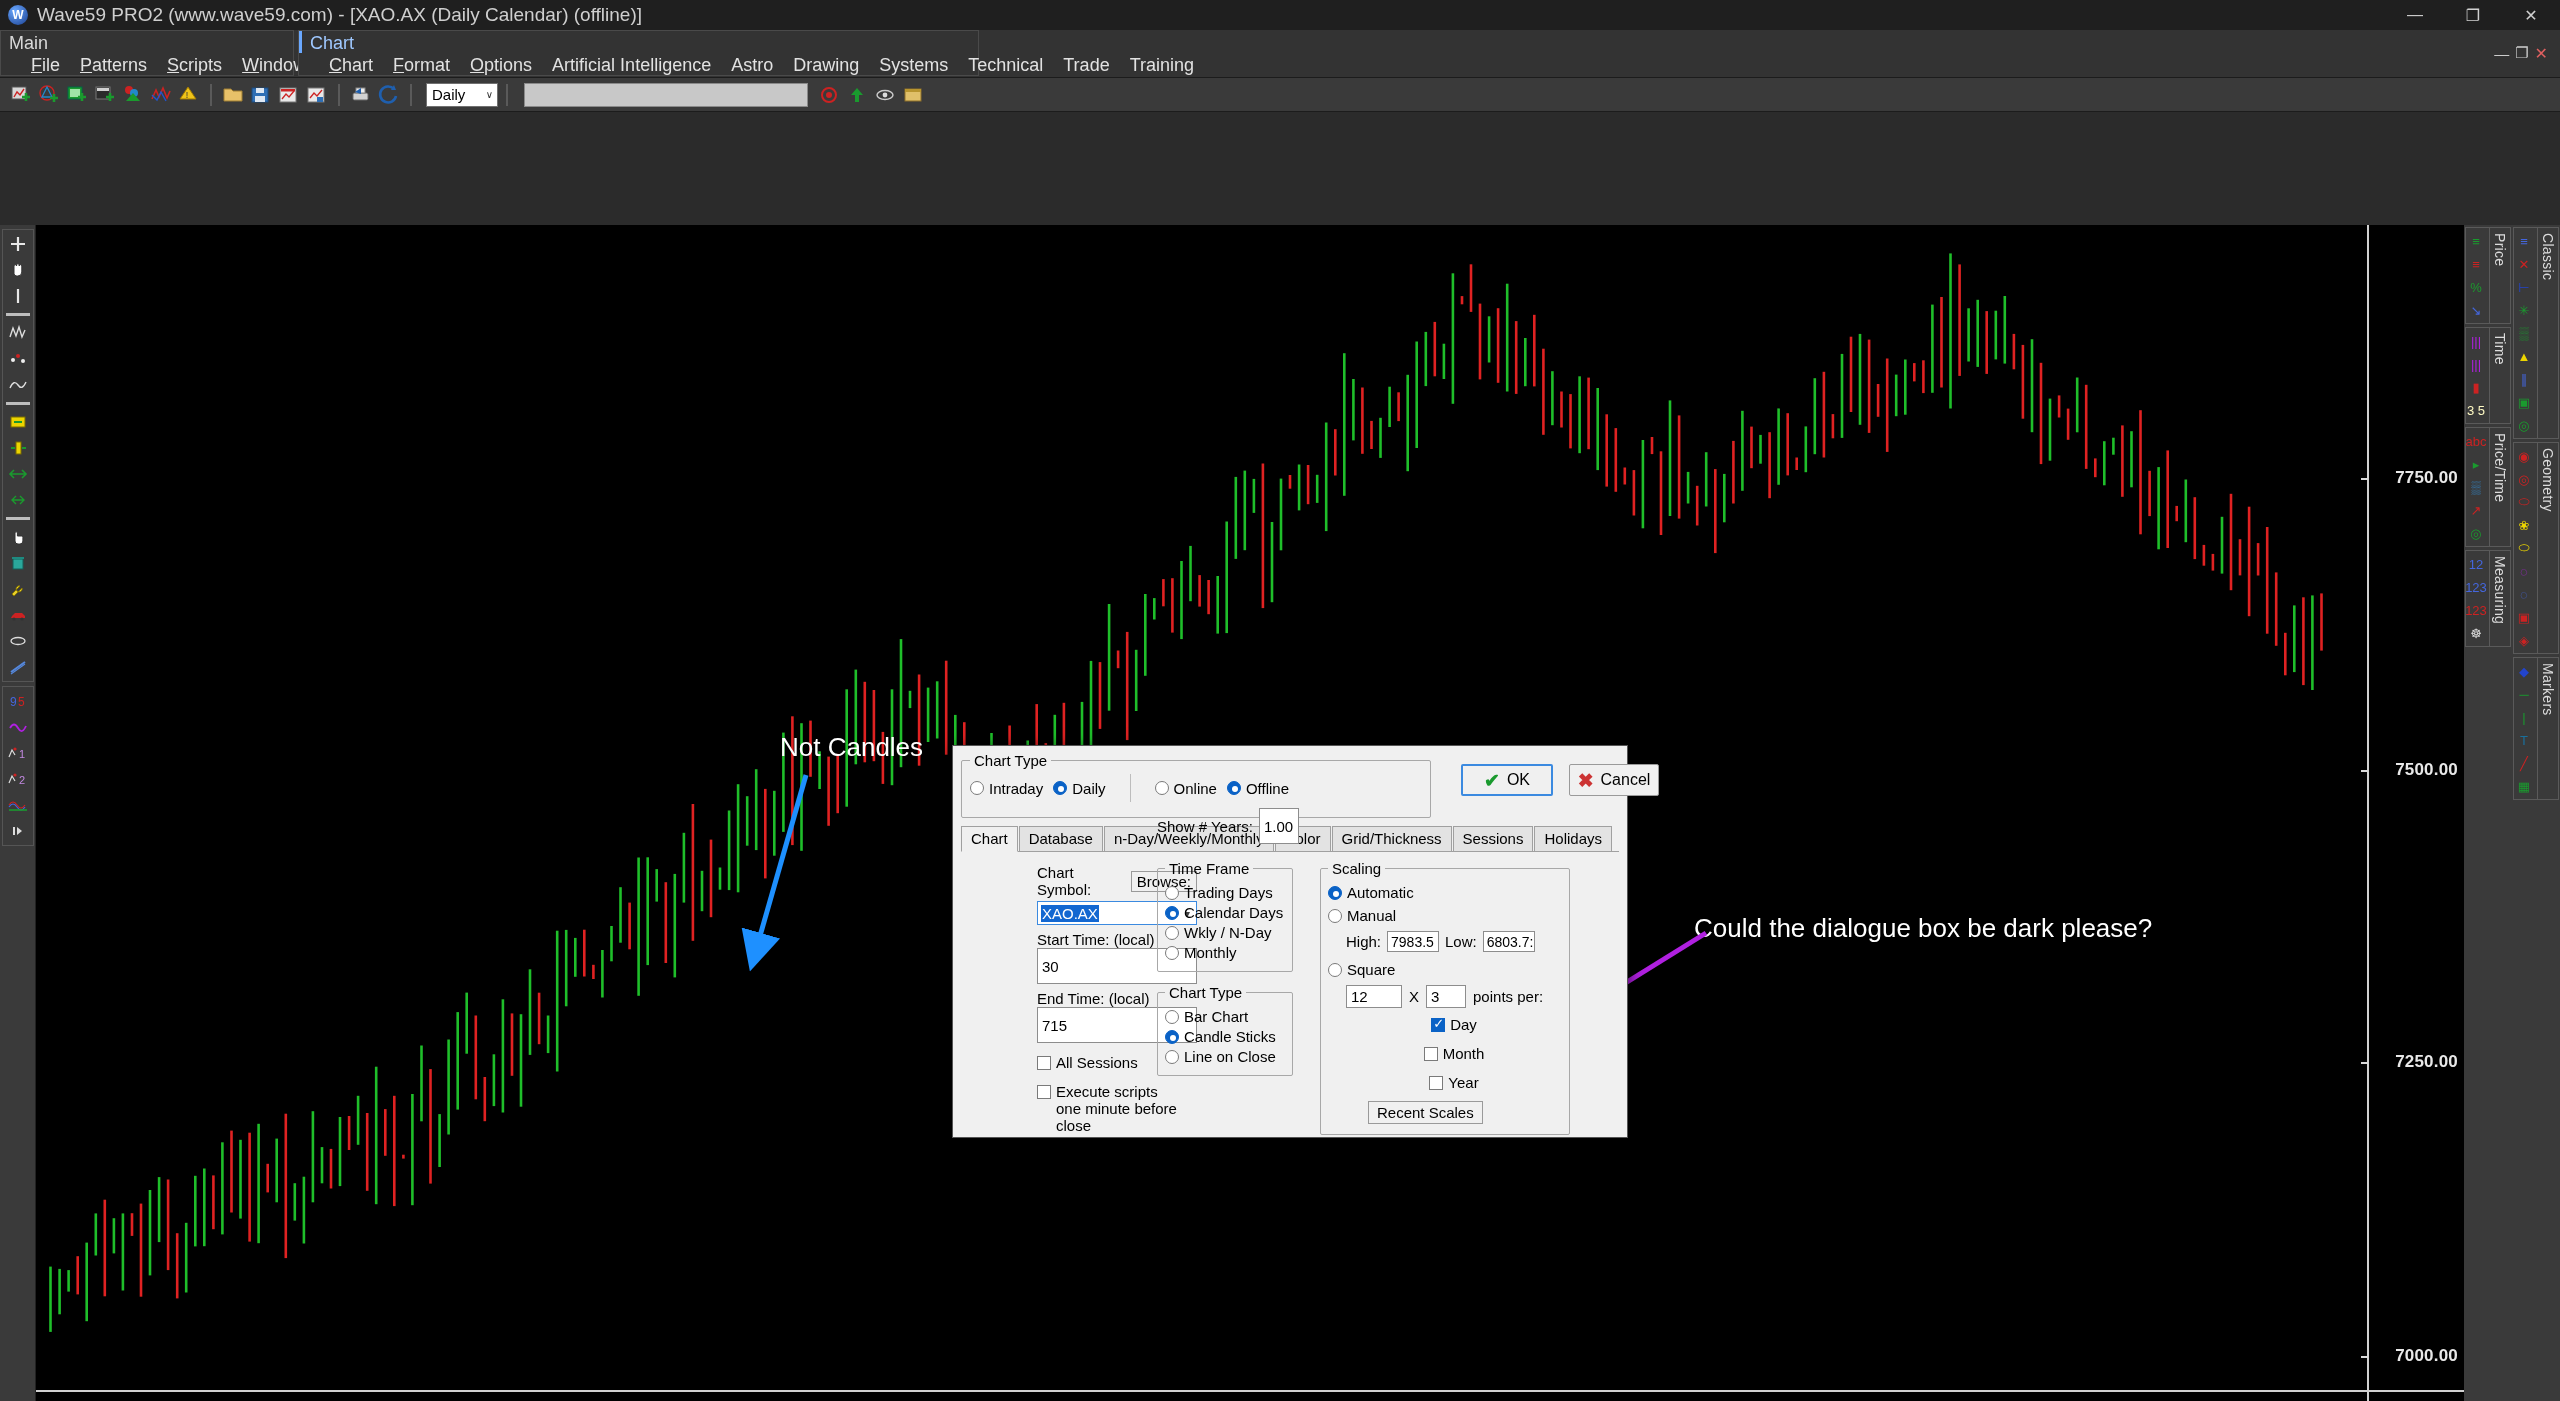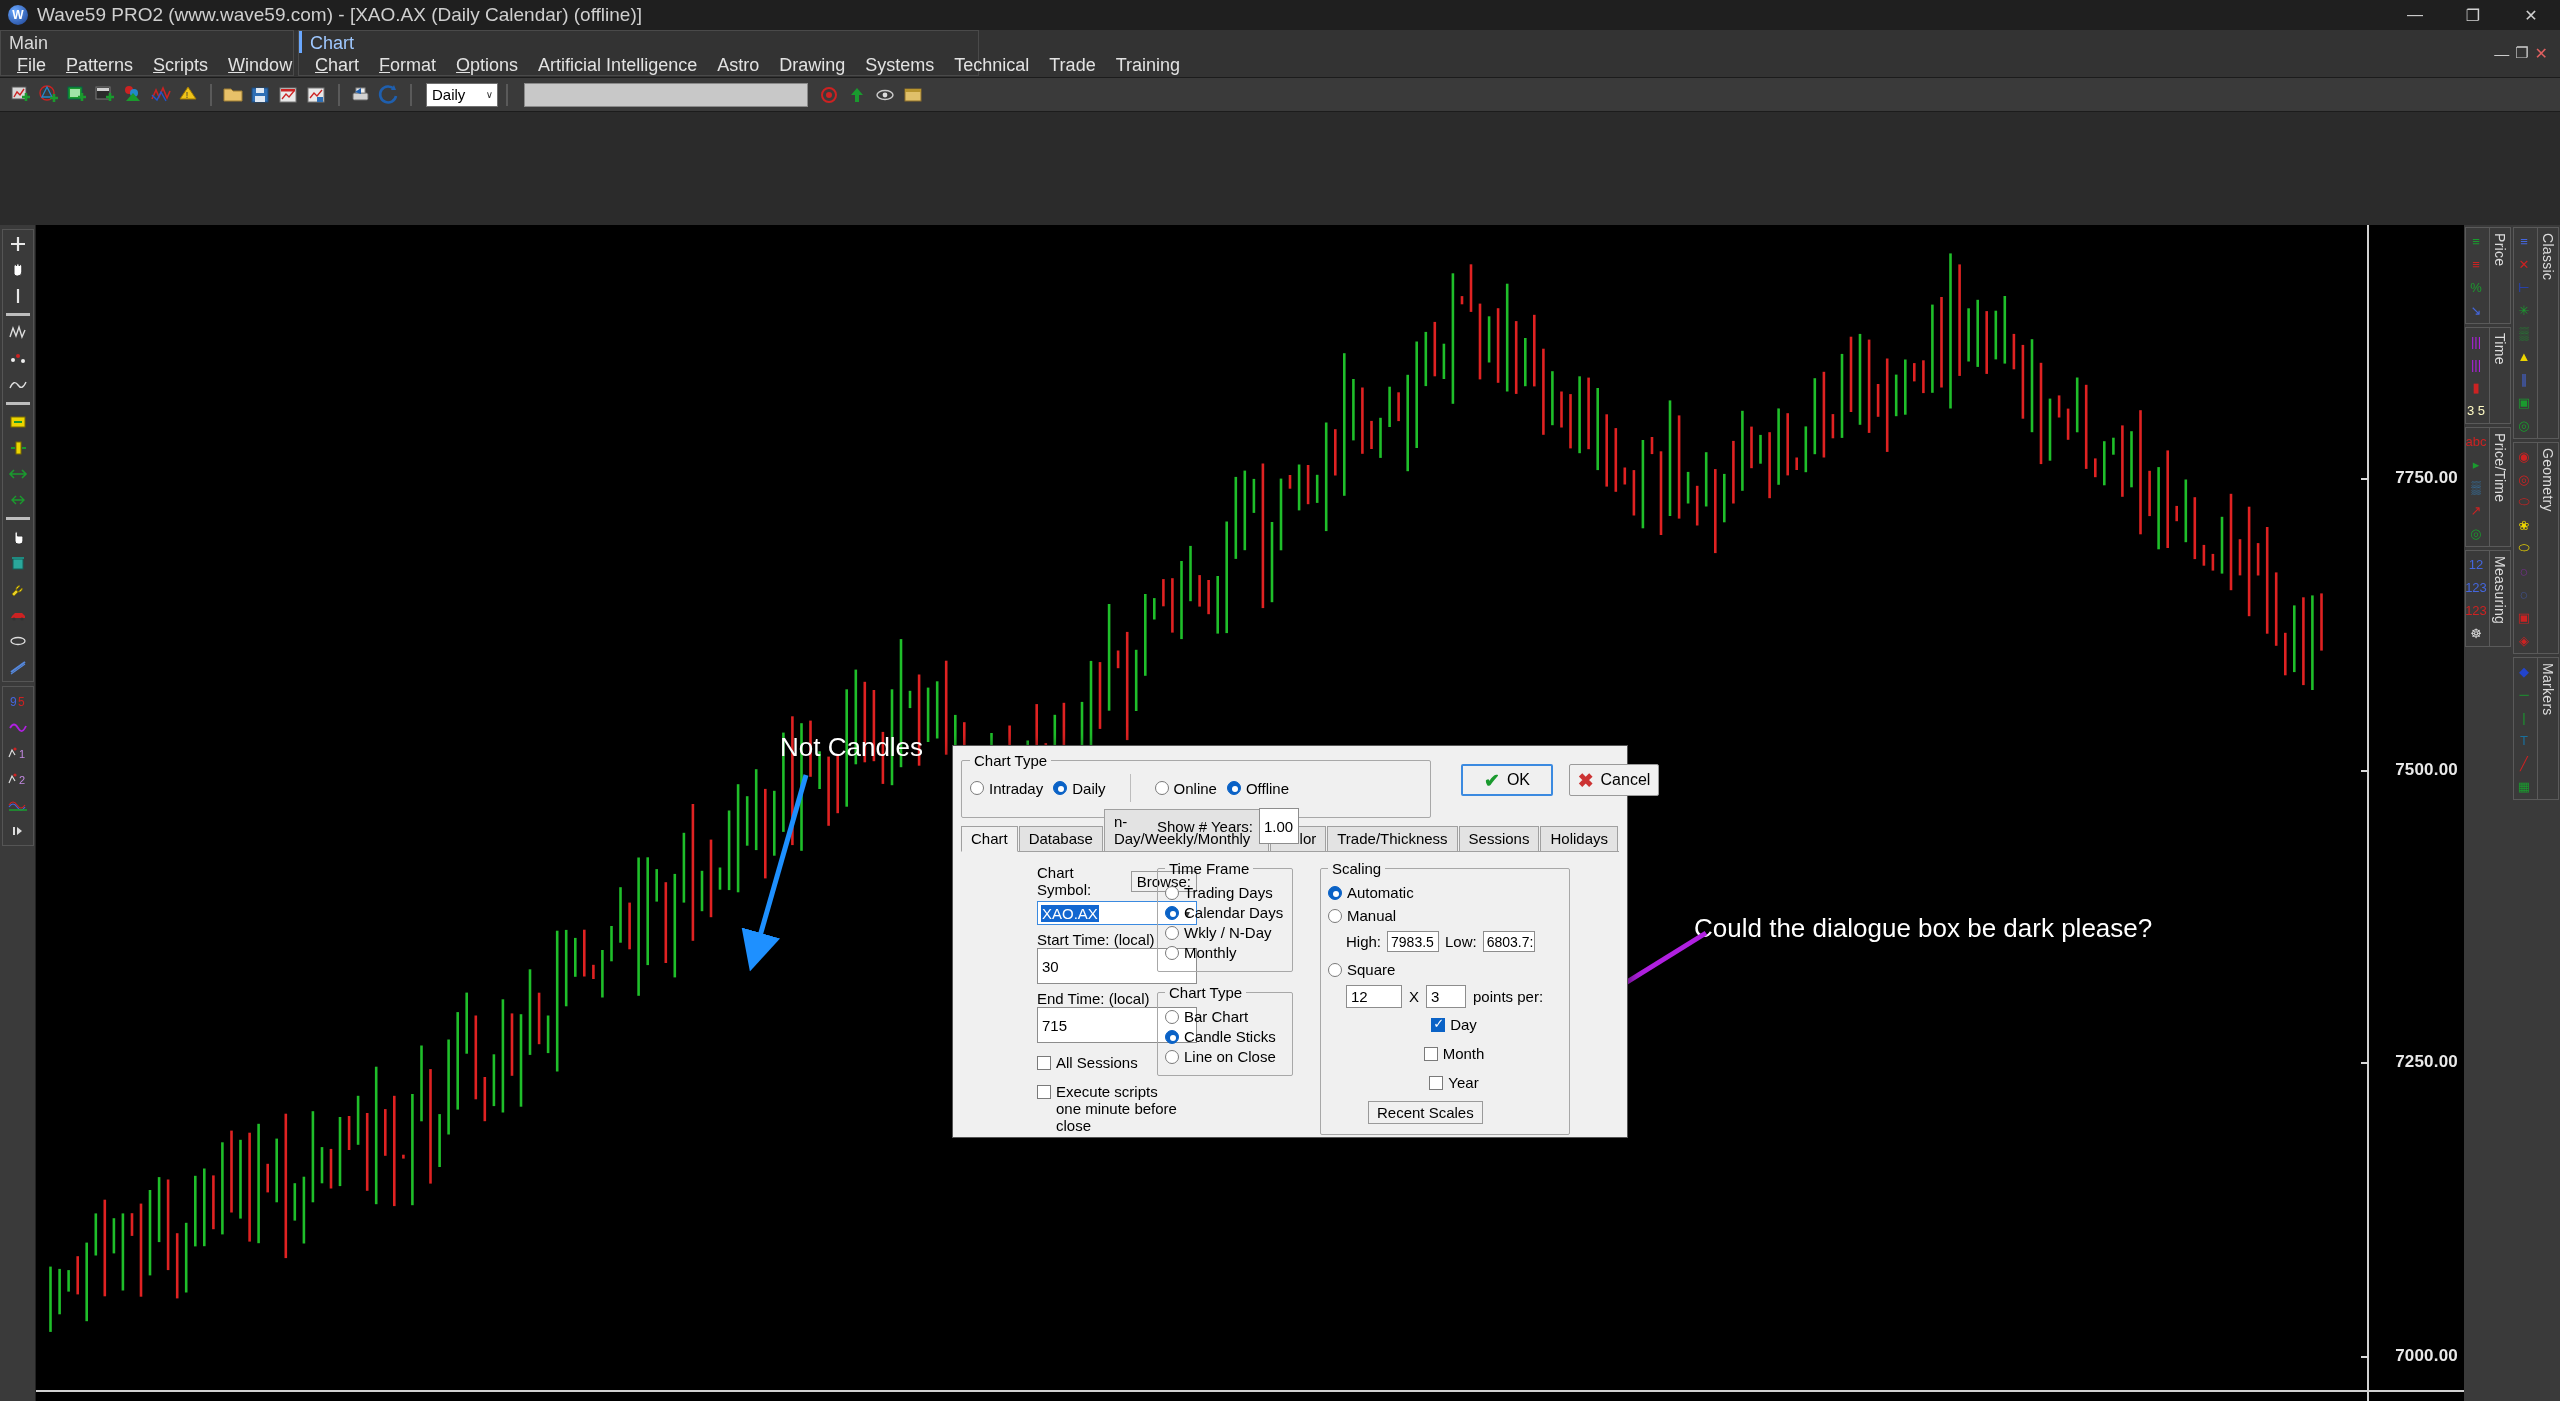--- a/index.html
+++ b/index.html
@@ -18,21 +18,21 @@
     justify-content:center; color:#d0d0d0; font-size:16px; }
 
   
   #menudock { height:48px; background:#333333; display:flex; align-items:flex-start;
     border-bottom:1px solid #1c1c1c; }
   .menugroup { border:1px solid #4a4a4a; height:46px; background:#333333;
     display:flex; flex-direction:column; }
   .menugroup .caption { font-size:18px; color:#d8d8d8; padding:2px 6px 0 8px;
     height:22px; line-height:20px; }
   .menugroup.active .caption { color:#9fc8ff; border-left:3px solid #6aa8ff; }
-  .menurow { display:flex; align-items:center; height:24px; padding-left:6px; }
+  .menurow { display:flex; align-items:center; height:24px; padding-left:20px; }
   .menuitem { color:#e2e2e2; font-size:18px; padding:0 10px; white-space:nowrap;
     line-height:24px; }
   .menuitem u { text-decoration:underline; }
   .mg1 { width:294px; }
   .mg2 { width:681px; }
 
   
   #toolbar { height:34px; background:#3a3a3a; display:flex; align-items:center;
     padding-left:8px; border-bottom:1px solid #1c1c1c; gap:2px; }
   .tbicon { width:26px; height:24px; position:relative; border-radius:2px; }
@@ -873,21 +873,21 @@
       <div id="cancelbtn">
         <span class="xmark">✖</span>
         <span>Cancel</span>
       </div>
 
       <div id="tabs">
         <div class="tab active">Chart</div>
         <div class="tab">Database</div>
         <div class="tab">n-Day/Weekly/Monthly</div>
         <div class="tab">Color</div>
-        <div class="tab">Trade/Thickness</div>
+        <div class="tab">Grid/Thickness</div>
         <div class="tab">Sessions</div>
         <div class="tab">Holidays</div>
       </div>
 
       <div id="panel">
 
         <div class="col1">
           <div style="display:flex; align-items:center; gap:6px;">
             <span>Chart Symbol:</span>
             <span id="browsebtn">Browse:</span>

